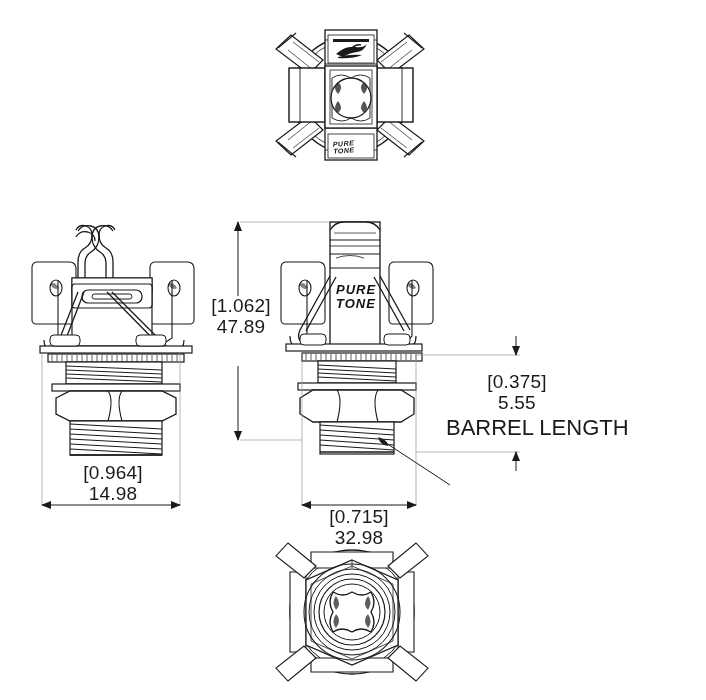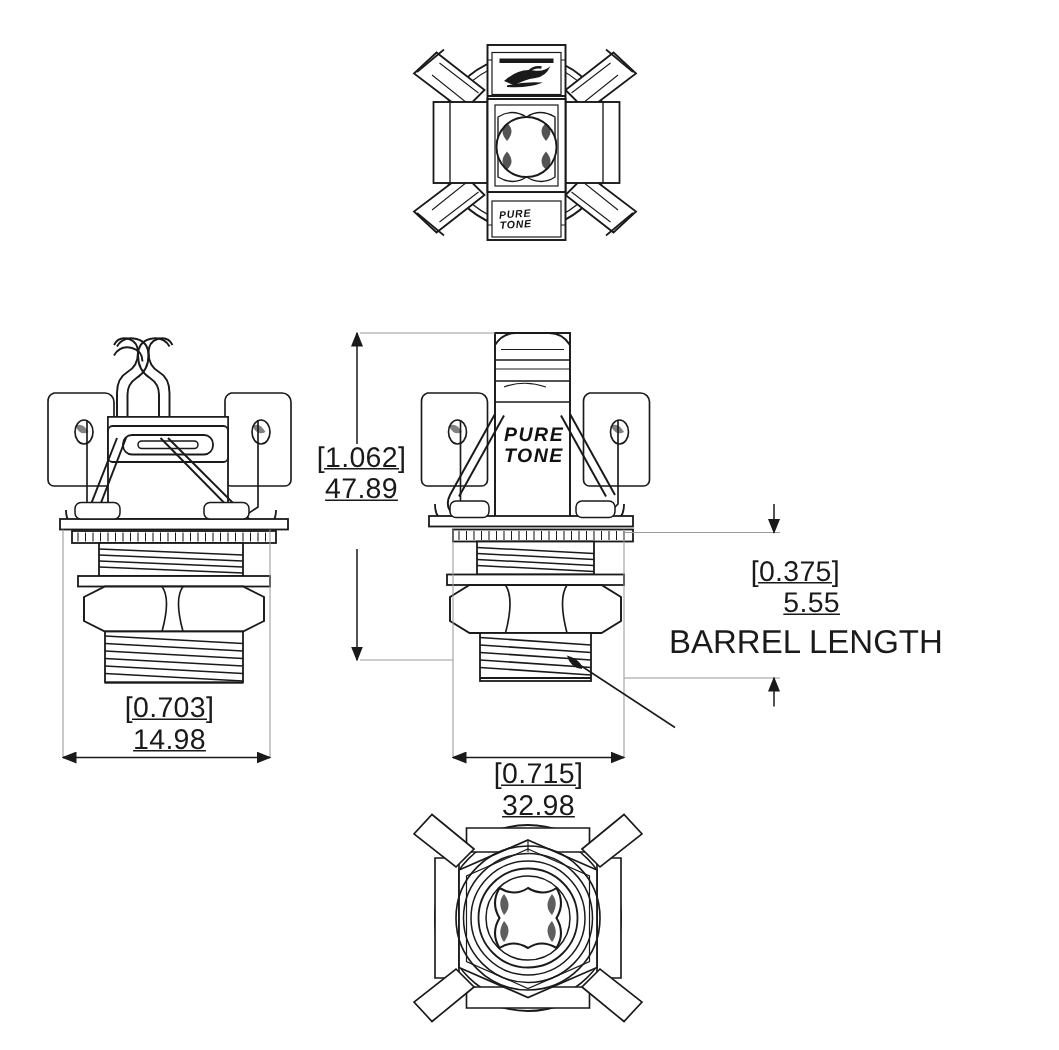--- a/index.html
+++ b/index.html
@@ -26,21 +26,20 @@
     top: 0;
   }
   .dim-text {
     position: absolute;
     font-family: "Liberation Sans", sans-serif;
     font-size: 19px;
     line-height: 21px;
     color: #1a1a1a;
     white-space: nowrap;
     letter-spacing: 0.2px;
-    text-decoration: underline;
   }
   .dim-text.centered { text-align: center; }
   .note-text {
     position: absolute;
     font-family: "Liberation Sans", sans-serif;
     font-size: 22px;
     line-height: 20px;
     color: #1a1a1a;
     white-space: nowrap;
   }
@@ -393,29 +392,29 @@
       <path d="M450,485 L672,485" fill="none" stroke="#1a1a1a" stroke-width="1" opacity="0"></path>
     </g>
 
   </svg>
 
   <div class="dim-text centered" style="left:198px; top:295px; width:86px;">
     <div>[1.062]</div>
     <div>47.89</div>
   </div>
 
-  <div class="dim-text centered" style="left:474px; top:371px; width:86px;text-align:right;">
+  <div class="dim-text centered" style="left:474px; top:371px; width:86px;">
     <div>[0.375]</div>
     <div>5.55</div>
   </div>
 
   <div class="note-text" style="left:446px; top:418px;">BARREL LENGTH</div>
 
   <div class="dim-text centered" style="left:68px; top:462px; width:90px;">
-    <div>[0.703]</div>
+    <div>[0.964]</div>
     <div>14.98</div>
   </div>
 
   <div class="dim-text centered" style="left:314px; top:462px; width:90px;margin-top:44px;">
     <div>[0.715]</div>
     <div>32.98</div>
   </div>
 
 
   <div class="brand-text" id="brand-side">

